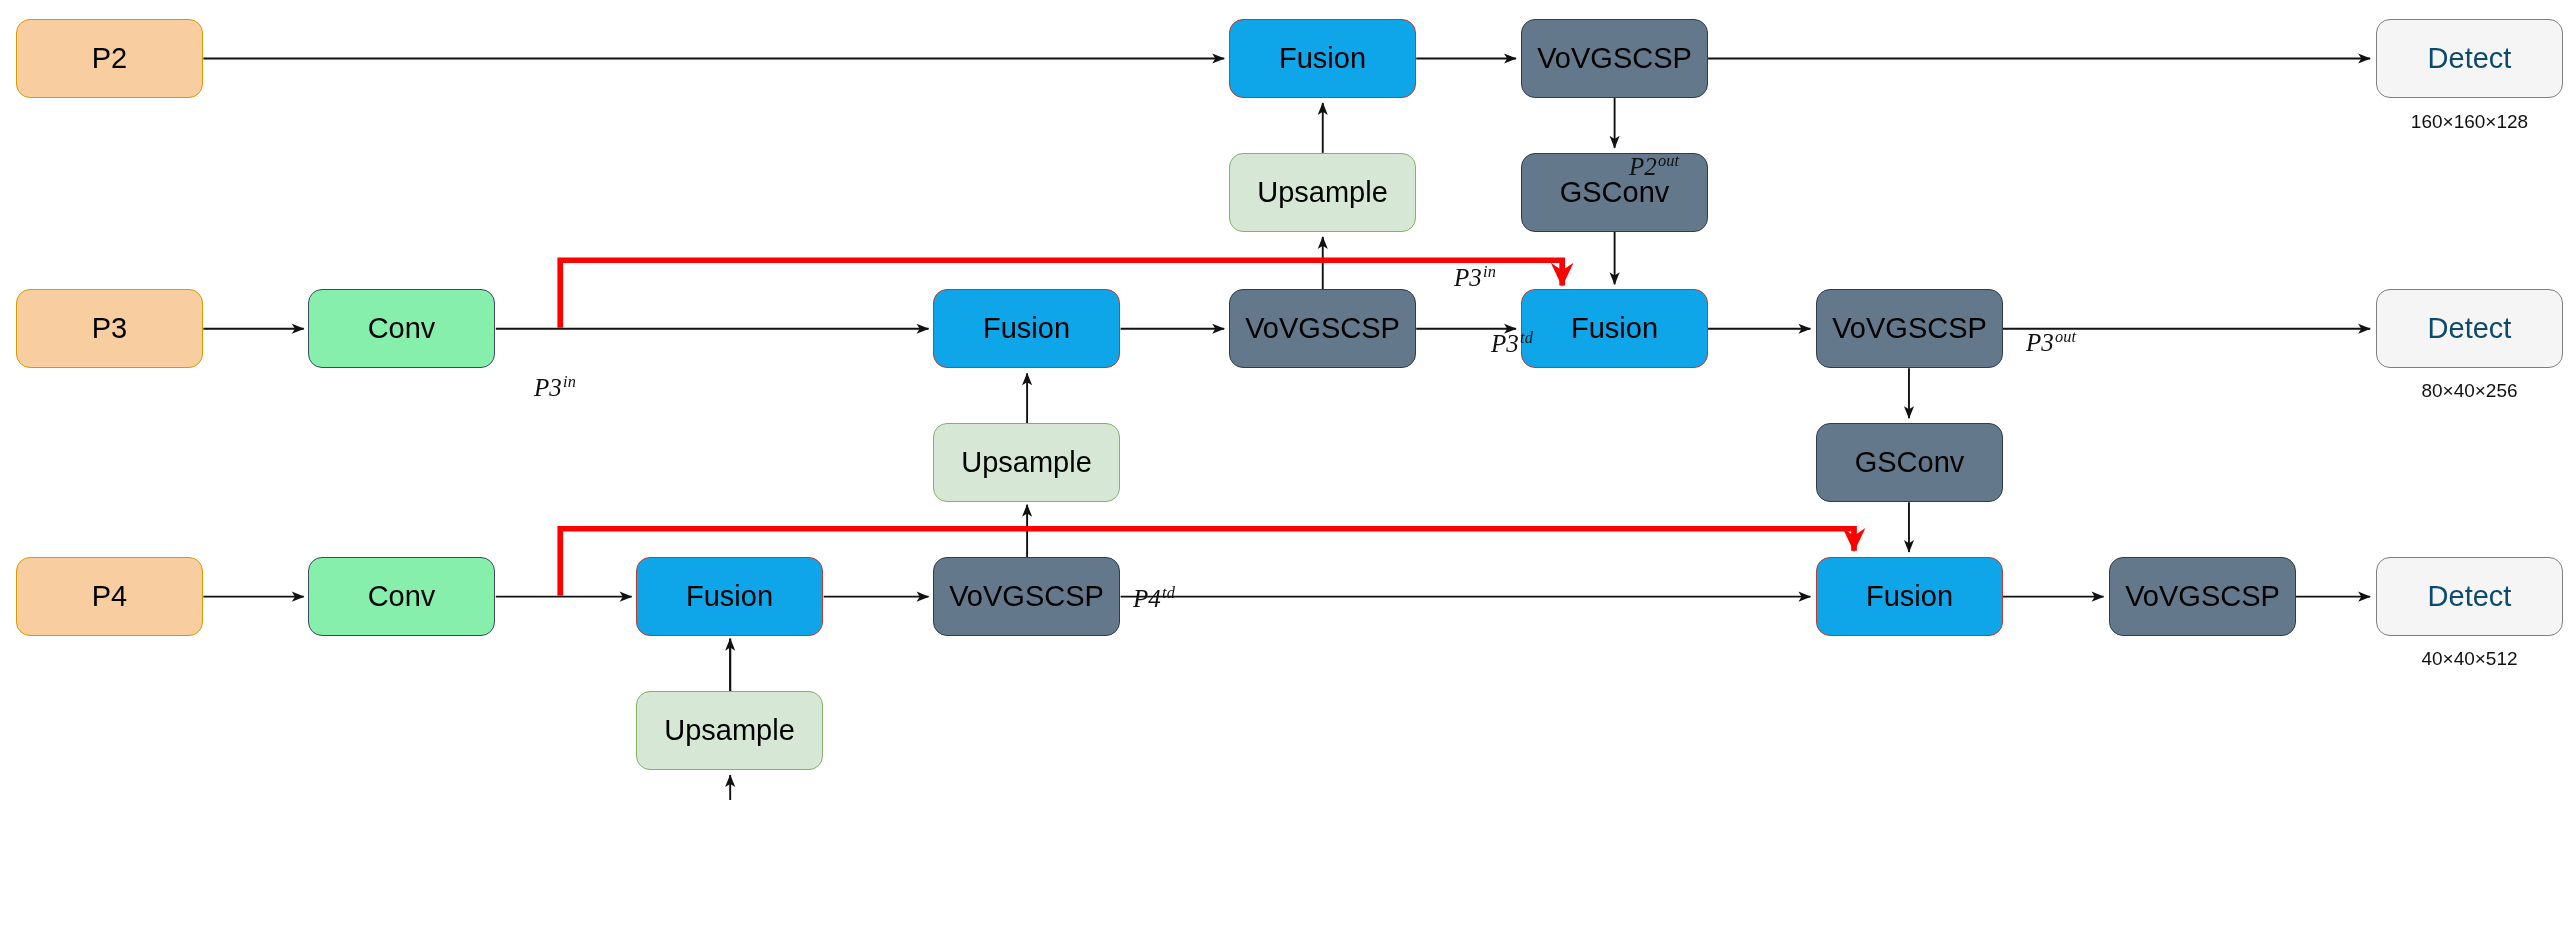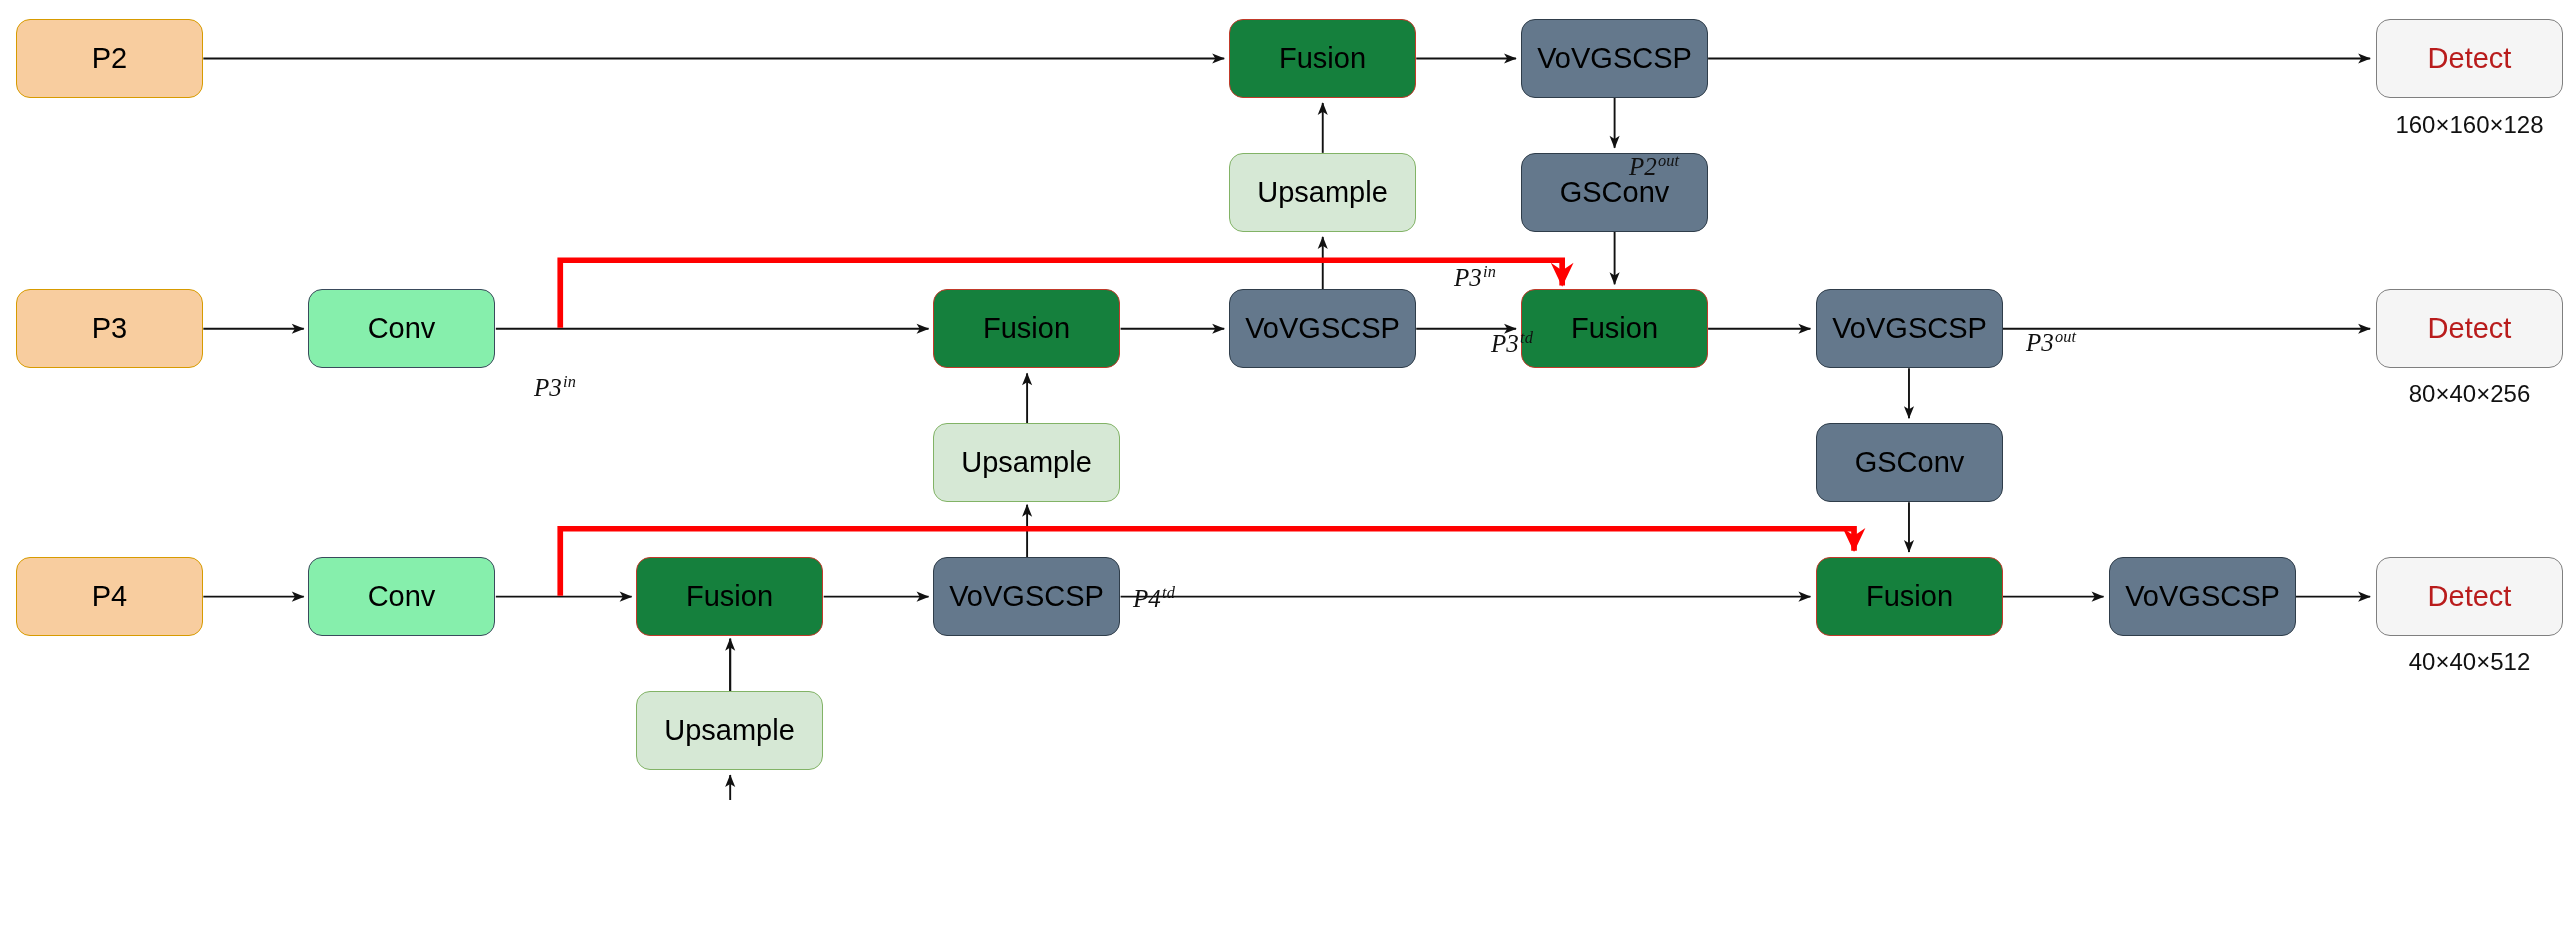--- a/index.html
+++ b/index.html
@@ -4,28 +4,28 @@
 <style>
   html,body{margin:0;padding:0;background:#ffffff;}
   #canvas{position:relative;width:2576px;height:800px;background:#ffffff;overflow:hidden;
           font-family:"Liberation Sans",sans-serif;}
   #edges{position:absolute;left:0;top:0;}
   .node{position:absolute;width:187px;height:79px;border-radius:14px;box-sizing:border-box;
         display:flex;align-items:center;justify-content:center;
         font-size:29px;color:#000;border:1.9px solid #000;}
   .input   {background:#F8CD9F;border-color:#D79B00;}
   .conv    {background:#86efac;border-color:#3A4A5C;}
-  .fusion  {background:#15803d;border-color:#C13A2A;}
+  .fusion  {background:#0ea5e9;border-color:#C13A2A;}
   .upsample{background:#D6E8D5;border-color:#82B366;text-align:center;}
   .module  {background:#64788C;border-color:#2F3D4A;color:#000;}
-  .detect  {background:#F5F5F5;border-color:#7F7F7F;color:#b91c1c;}
+  .detect  {background:#F5F5F5;border-color:#7F7F7F;color:#0c4a6e;}
   .mlabel{position:absolute;font-family:"Liberation Serif",serif;font-style:italic;
           font-size:25px;color:#111;white-space:nowrap;margin-top:36px;}
   .mlabel sup{font-size:16.4px;margin-left:1.3px;}
-  .dim{position:absolute;width:187px;text-align:center;font-size:24px;color:#111;}
+  .dim{position:absolute;width:187px;text-align:center;font-size:19px;color:#111;}
 </style>
 </head>
 <body>
 
 <div id="canvas">
 
   <svg id="edges" width="2576" height="940" viewBox="0 0 4076 1488">
     <defs>
       <marker id="ah" markerUnits="userSpaceOnUse" markerWidth="24" markerHeight="18" refX="20" refY="9" orient="auto">
         <path d="M1 1 L21 9 L1 17 L6 9 Z" fill="#111111"></path>

